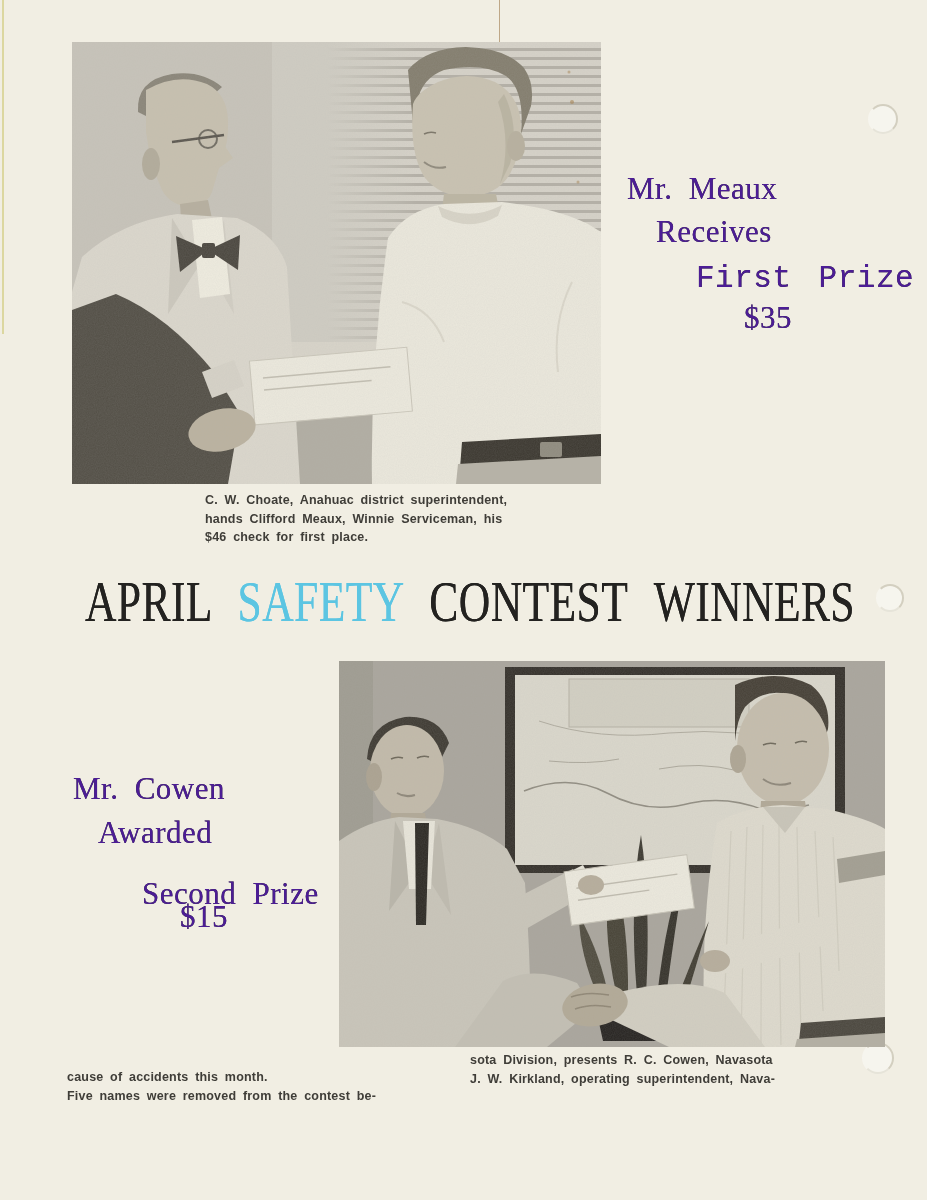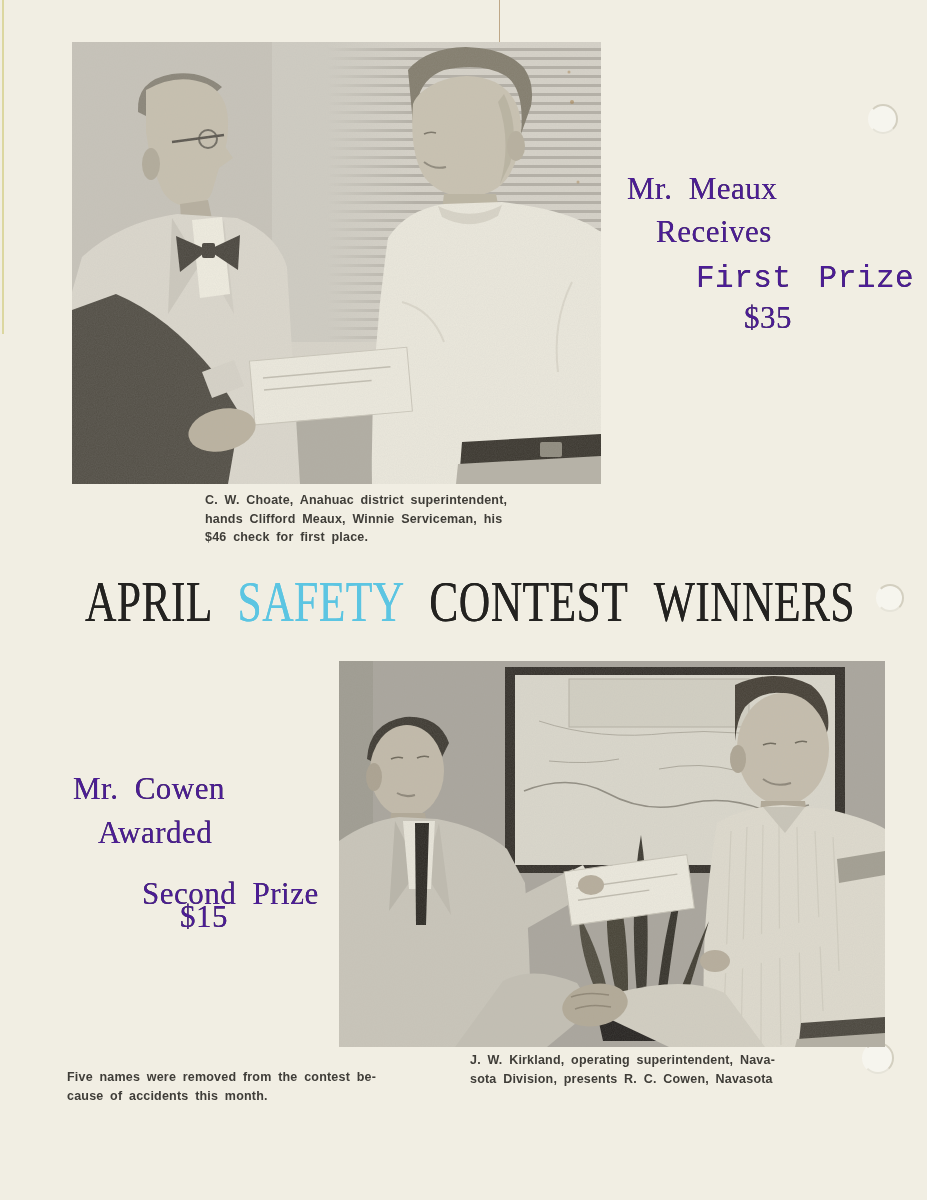--- a/index.html
+++ b/index.html
@@ -237,22 +237,22 @@
   </figure>
 
   <div class="cowen">
     <div class="ln l0">Mr. Cowen</div>
     <div class="ln l1">Awarded</div>
     <div class="ln l2">Second Prize</div>
     <div class="ln l3">$15</div>
   </div>
 
   <div class="cap cap2">
+    <span class="cap-line">sota Division, presents R. C. Cowen, Navasota</span>
     <span class="cap-line">J. W. Kirkland, operating superintendent, Nava-</span>
-    <span class="cap-line">sota Division, presents R. C. Cowen, Navasota</span>
   </div>
 
   <div class="cap foot">
+    <span class="cap-line">cause of accidents this month.</span>
     <span class="cap-line">Five names were removed from the contest be-</span>
-    <span class="cap-line">cause of accidents this month.</span>
   </div>
 
 </div>
 
 </body></html>

